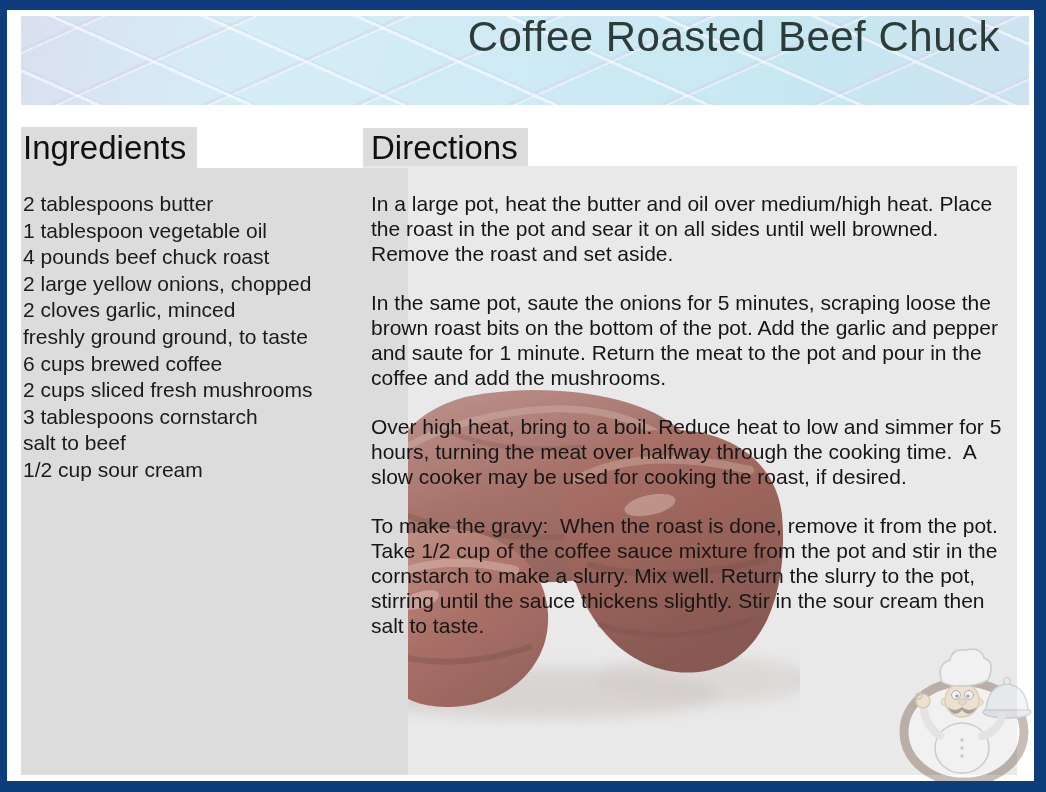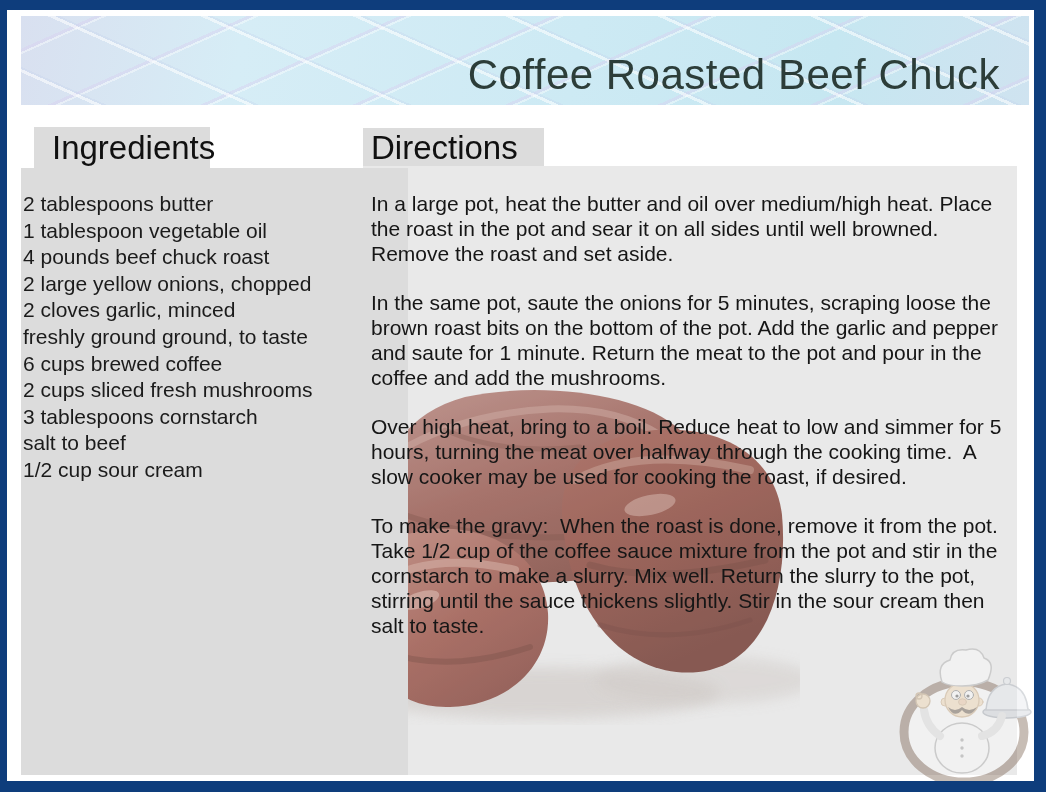--- a/index.html
+++ b/index.html
@@ -22,45 +22,45 @@
   .banner {
     position: absolute; left: 14px; top: 6px; width: 1008px; height: 89px;
     background:
       repeating-linear-gradient(24deg,
         rgba(255,255,255,0) 0 30px, rgba(255,255,255,0.55) 30px 33px,
         rgba(197,210,236,0.30) 33px 35px, rgba(255,255,255,0) 35px 62px),
       repeating-linear-gradient(156deg,
         rgba(255,255,255,0) 0 30px, rgba(216,208,240,0.45) 30px 33px,
         rgba(255,255,255,0.40) 33px 35px, rgba(255,255,255,0) 35px 62px),
       linear-gradient(100deg, #d9e0f0 0%, #d6edf6 22%, #cdeaf4 55%, #c6e7f1 80%, #cfe3f0 100%);
-    display: flex; justify-content: flex-end; align-items: flex-end;
-    padding: 0 29px 9px 0;
+    display: flex; justify-content: flex-end; 
+    padding: 0 29px 3px 0;
     z-index: 1;
   }
   .recipe-title {
     font-size: 42px; line-height: 1; font-weight: 400;
     color: #2c3d39; letter-spacing: 0.5px; white-space: nowrap;
   }
   
   .ing-head-box {
     position: absolute; left: 14px; top: 117px; width: 176px; height: 41px;
     background: #dcdcdc; z-index: 3;
-    display: flex; align-items: center; padding-left: 18px; margin-left: 13px;
+    display: flex; align-items: center; padding-left: 2px;
   }
   .section-heading { font-size: 33px; font-weight: 400; color: #101010; line-height: 1; }
   .ing-body {
     position: absolute; left: 14px; top: 158px; width: 387px; height: 607px;
     background: #dcdcdc; z-index: 3;
     padding: 23px 4px 0 2px;
   }
   .ing-list { list-style: none; }
   .ing-list li { font-size: 21px; line-height: 26.6px; color: #1b1b1b; }
   
   .dir-head-box {
-    position: absolute; left: 356px; top: 118px; width: 181px; height: 38px;
+    position: absolute; left: 356px; top: 118px; width: 165px; height: 38px;
     background: #dcdcdc; z-index: 3;
     display: flex; align-items: center; padding-left: 8px;
   }
   .dir-bg {
     position: absolute; left: 356px; top: 156px; width: 654px; height: 609px;
     background: #e9e9e9; z-index: 1;
   }
   .dir-text {
     position: absolute; left: 356px; top: 156px; width: 654px;
     z-index: 4; padding: 26px 8px 0 8px;

